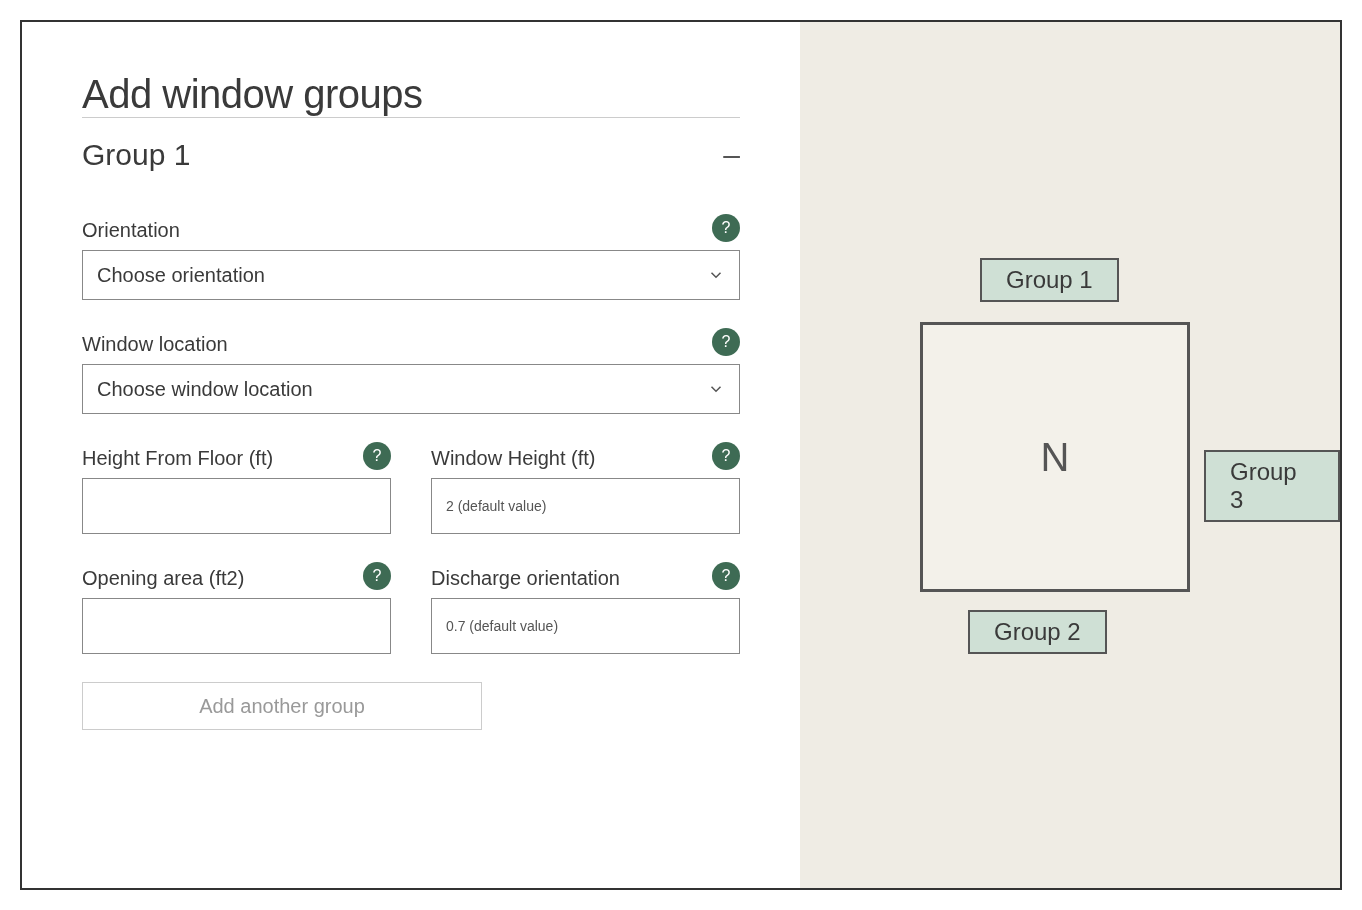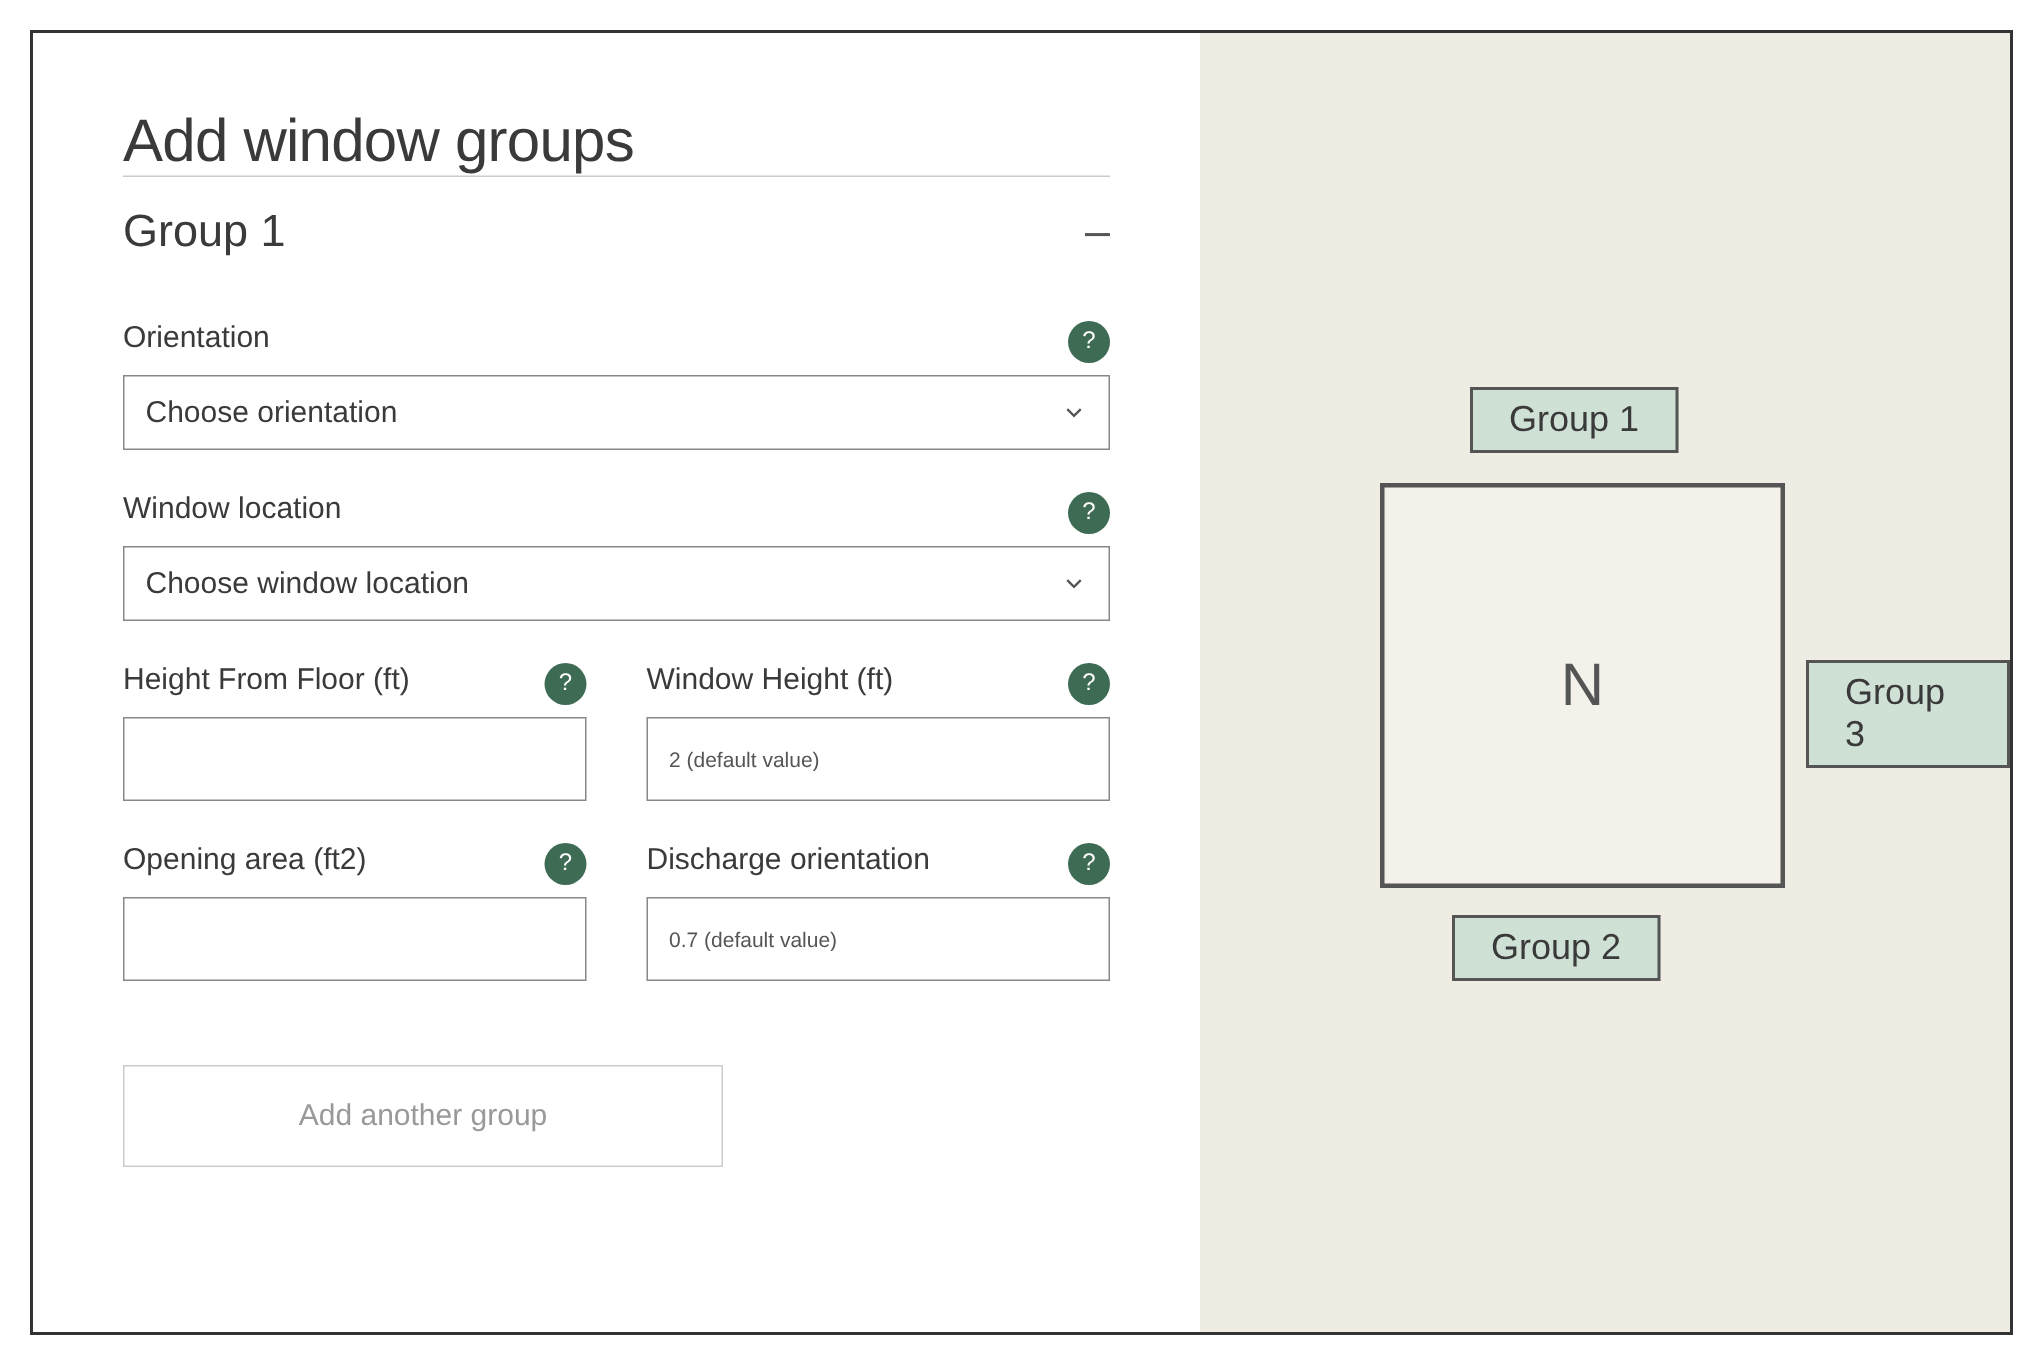--- a/index.html
+++ b/index.html
@@ -56,21 +56,21 @@
       cursor: pointer;
       line-height: 1;
     }
     .field {
       margin-bottom: 28px;
       position: relative;
     }
     .field-label-row {
       display: flex;
       justify-content: space-between;
-      align-items: flex-start;
+      align-items: flex-end;
       margin-bottom: 8px;
     }
     .field-label {
       font-size: 20px;
       color: #3a3a3a;
       font-weight: 400;
     }
     .help-icon {
       width: 28px;
       height: 28px;
@@ -120,27 +120,27 @@
       display: flex;
       gap: 40px;
       margin-bottom: 28px;
     }
     .field-half {
       flex: 1;
       position: relative;
     }
     .add-group-btn {
       width: 400px;
-      height: 68px;
+      height: 48px;
       border: 1px solid #ccc;
       background: #fff;
       font-size: 20px;
       color: #999;
       cursor: pointer;
-      margin-top: 28px;
+      margin-top: 0;
       font-family: inherit;
     }
     
     .diagram-wrap {
       position: relative;
       width: 100%;
       height: 100%;
     }
     .room-box {
       position: absolute;
@@ -171,21 +171,21 @@
     .tag-top {
       left: 180px;
       top: 236px;
     }
     .tag-bottom {
       left: 168px;
       top: 588px;
     }
     .tag-right {
       left: 404px;
-      top: 418px;
+      top: 428px;
     }
   </style>
 </head>
 <body>
 
 <div class="container">
 
   <div class="form-panel">
     <h1 class="page-title">Add window groups</h1>
 

